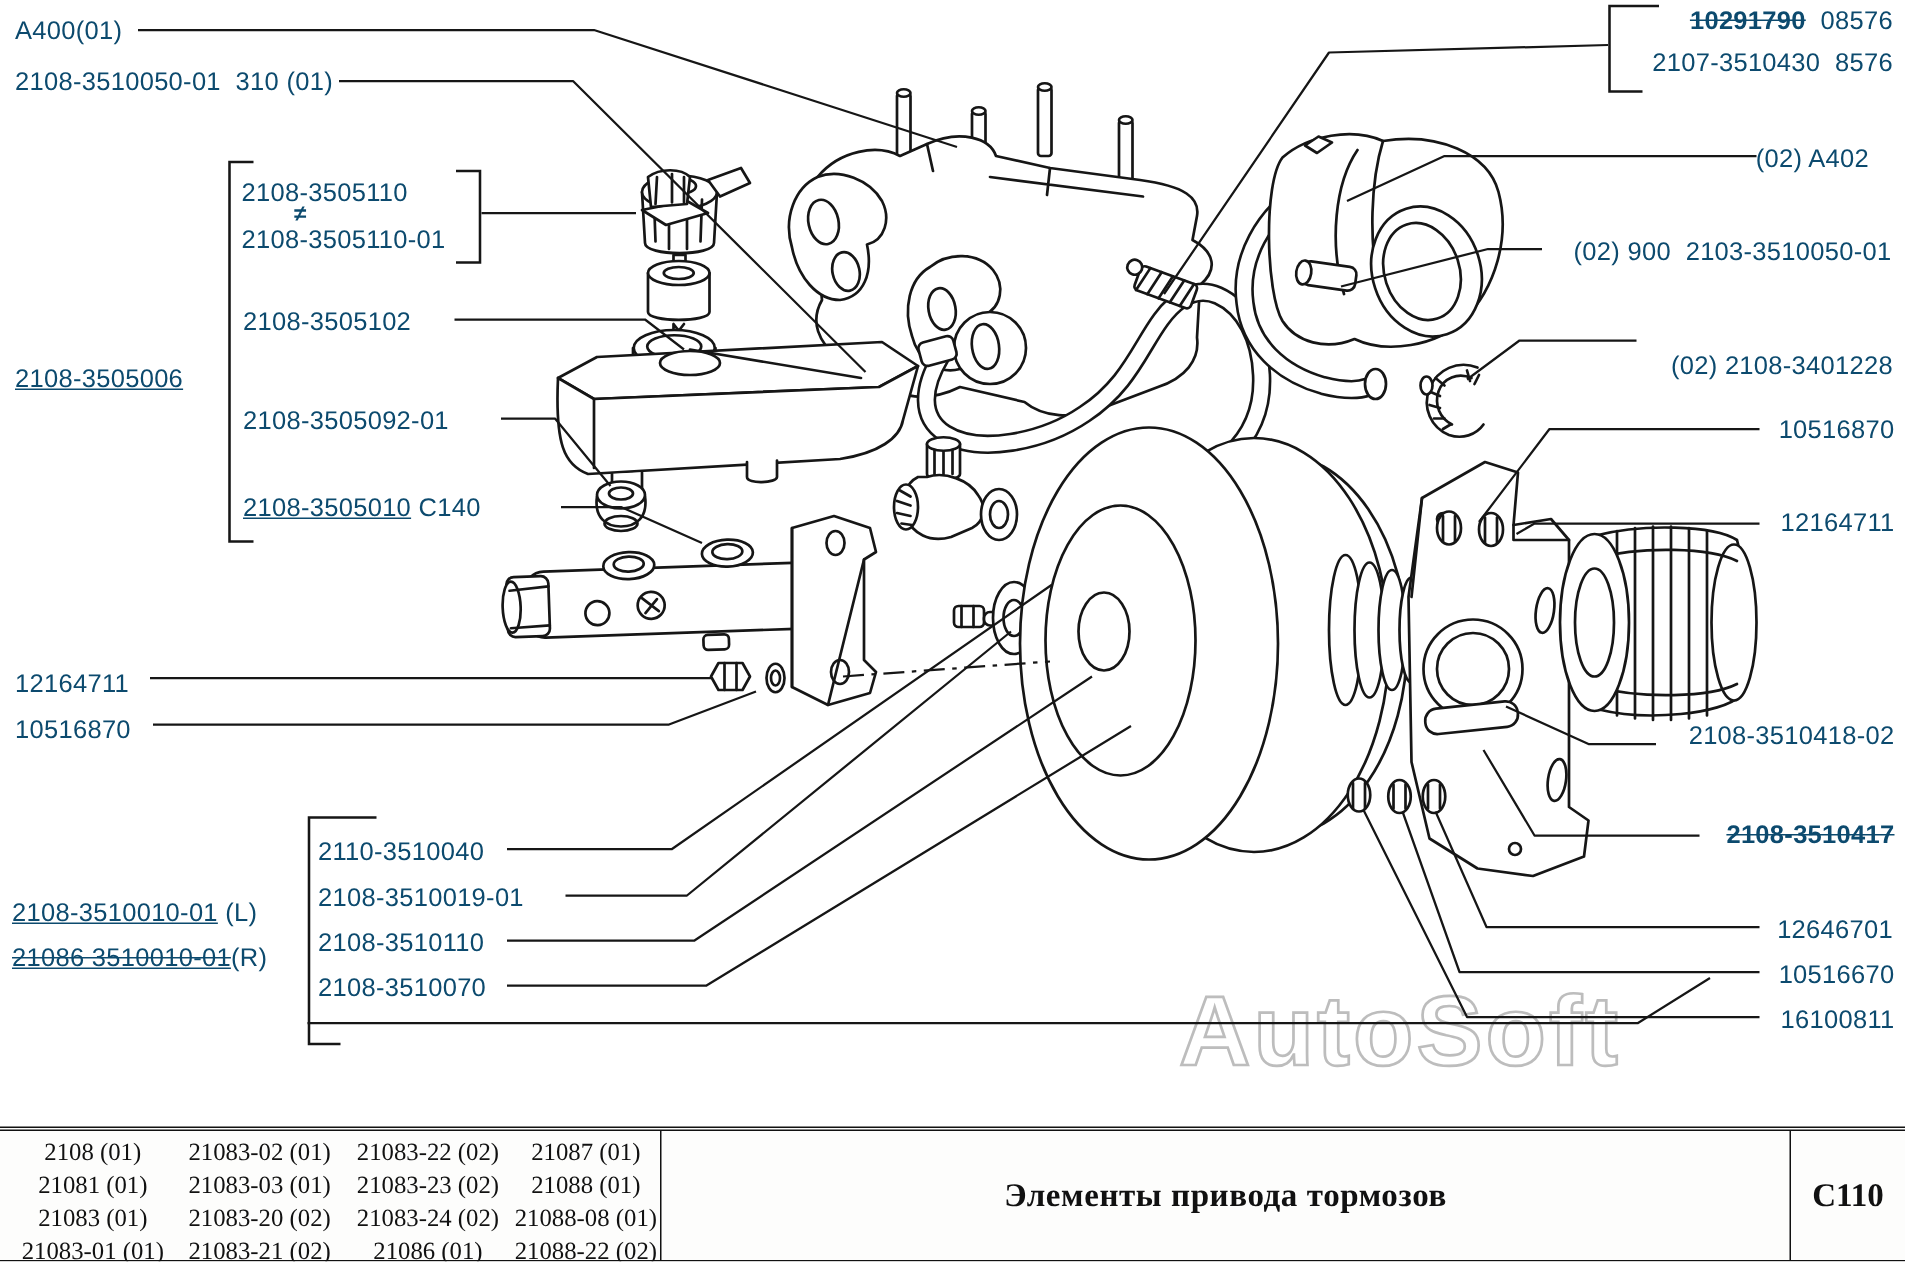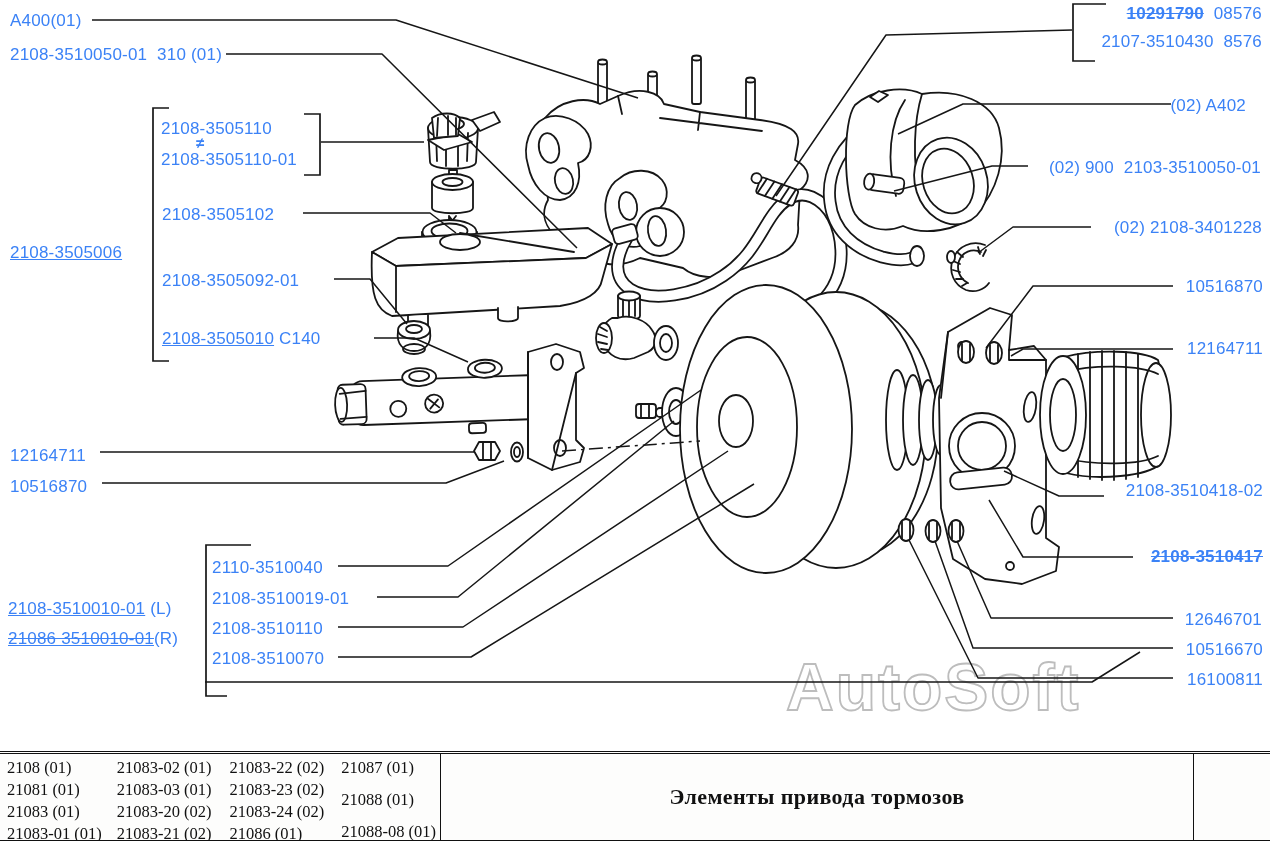--- a/index.html
+++ b/index.html
@@ -1,32 +1,32 @@
 <!DOCTYPE html>
 <html><head>
 <meta charset="utf-8">
 <style>
   html,body{margin:0;padding:0;background:#e8e8e8;}
   #page{position:relative;width:1270px;height:841px;background:#ffffff;overflow:hidden;
         font-family:"Liberation Sans",sans-serif;color:#111;}
   svg{position:absolute;left:0;top:0;}
-  .lbl{position:absolute;font-size:17px;line-height:1.15;color:#3b82f6;white-space:pre;letter-spacing:.2px;}
+  .lbl{position:absolute;font-size:17px;line-height:1.15;color:#0c4a6e;white-space:pre;letter-spacing:.2px;}
   .u{text-decoration:underline;text-align:center;}
   .strike{text-decoration:line-through;font-weight:bold;}
   .ustrike{text-decoration:underline line-through;}
   .neq{font-size:15px;font-weight:bold;}
   
   #sheet-table{position:absolute;left:0;top:751px;width:1270px;height:90px;box-sizing:border-box;
      border-top:3px double #111;border-bottom:1px solid #111;display:flex;background:#fdfdfc;}
-  .cell{box-sizing:border-box;height:100%;}
+  .cell{box-sizing:border-box;height:100%;text-align:center;}
   #models-cell{width:441px;border-right:1.7px solid #111;padding:3px 0 0 7px;
      font-family:"Liberation Serif",serif;font-size:16.5px;display:flex;}
   .mcol{display:flex;flex-direction:column;}
   .mcol div{height:22px;line-height:22px;white-space:pre;}
-  .mcol.c1{width:111px;} .mcol.c2{width:114px;} .mcol.c3{width:113px;} .mcol.c4{width:100px;gap:10px;}
+  .mcol.c1{width:111px;} .mcol.c2{width:114px;} .mcol.c3{width:113px;} .mcol.c4{width:100px;}
   #title-cell{width:753px;border-right:1.7px solid #111;display:flex;align-items:center;justify-content:center;
      font-family:"Liberation Serif",serif;font-weight:bold;font-size:22px;letter-spacing:.4px;}
   #code-cell{flex:1;display:flex;align-items:center;justify-content:center;
      font-family:"Liberation Serif",serif;font-weight:bold;font-size:22px;}
 </style>
 </head>
 <body>
 
 <div id="page">
 
@@ -304,21 +304,21 @@
 
 <div class="lbl" style="left:212px;top:558px">2110-3510040</div>
 <div class="lbl" style="left:212px;top:589px">2108-3510019-01</div>
 <div class="lbl" style="left:212px;top:619px">2108-3510110</div>
 <div class="lbl" style="left:212px;top:649px">2108-3510070</div>
 
 <div class="lbl" style="right:8px;top:4px;position:absolute"><span class="strike">10291790</span>  <span>08576</span></div>
 <div class="lbl" style="right:8px;top:32px">2107-3510430  8576</div>
 <div class="lbl" style="right:24px;top:96px">(02) A402</div>
 <div class="lbl" style="right:9px;top:158px">(02) 900  2103-3510050-01</div>
-<div class="lbl" style="right:8px;top:218px">(02) 2108-3401228</div>
+<div class="lbl" style="right:8px;top:234px">(02) 2108-3401228</div>
 <div class="lbl" style="right:7px;top:277px">10516870</div>
 <div class="lbl" style="right:7px;top:339px">12164711</div>
 <div class="lbl" style="right:7px;top:481px">2108-3510418-02</div>
 <div class="lbl strike" style="right:7px;top:547px">2108-3510417</div>
 <div class="lbl" style="right:8px;top:610px">12646701</div>
 <div class="lbl" style="right:7px;top:640px">10516670</div>
 <div class="lbl" style="right:7px;top:670px">16100811</div>
 
 <div id="sheet-table">
   <div class="cell" id="models-cell">
@@ -341,15 +341,16 @@
       <div>21086 (01)</div>
     </div>
     <div class="mcol c4">
       <div>21087 (01)</div>
       <div>21088 (01)</div>
       <div>21088-08 (01)</div>
       <div>21088-22 (02)</div>
     </div>
   </div>
   <div class="cell" id="title-cell">Элементы привода тормозов</div>
+  <div class="cell" id="code-cell">C110</div>
 </div>
 
 </div>
 
 </body></html>

